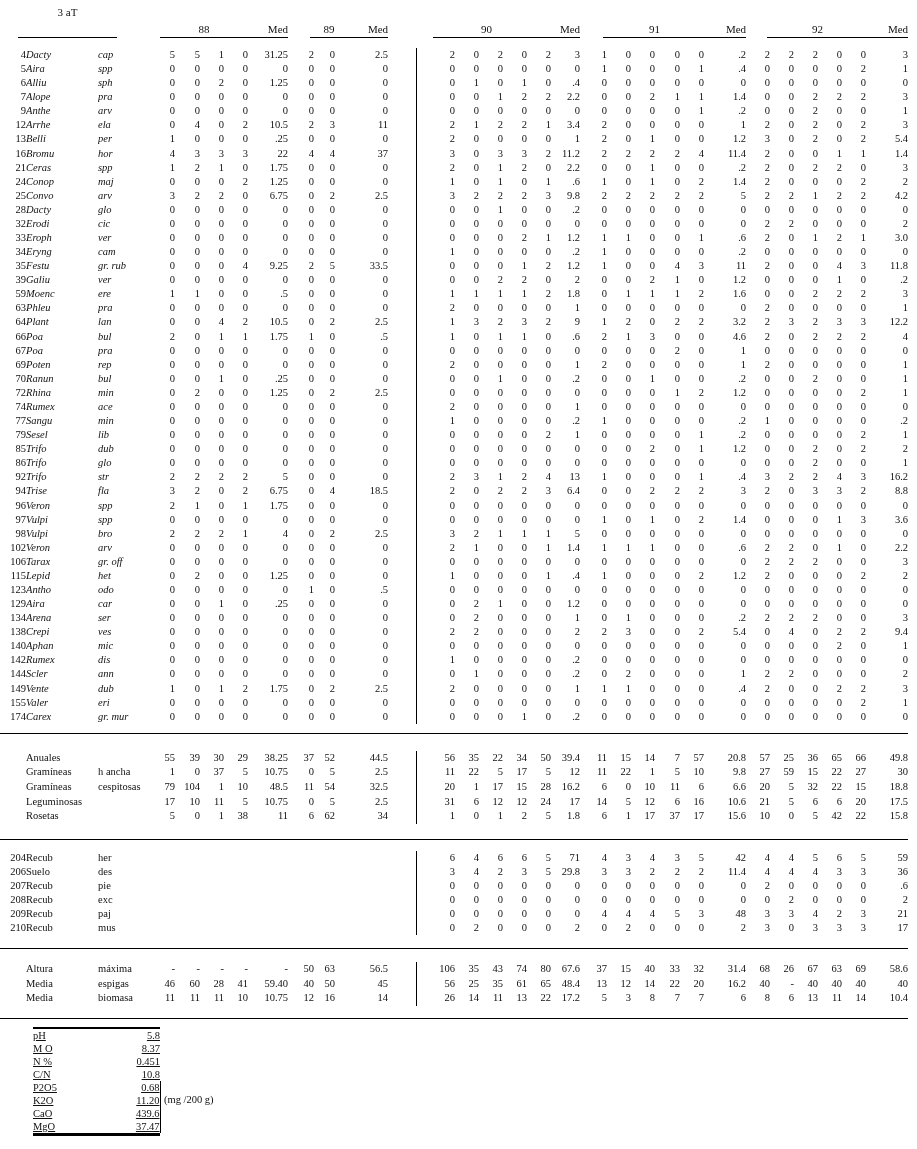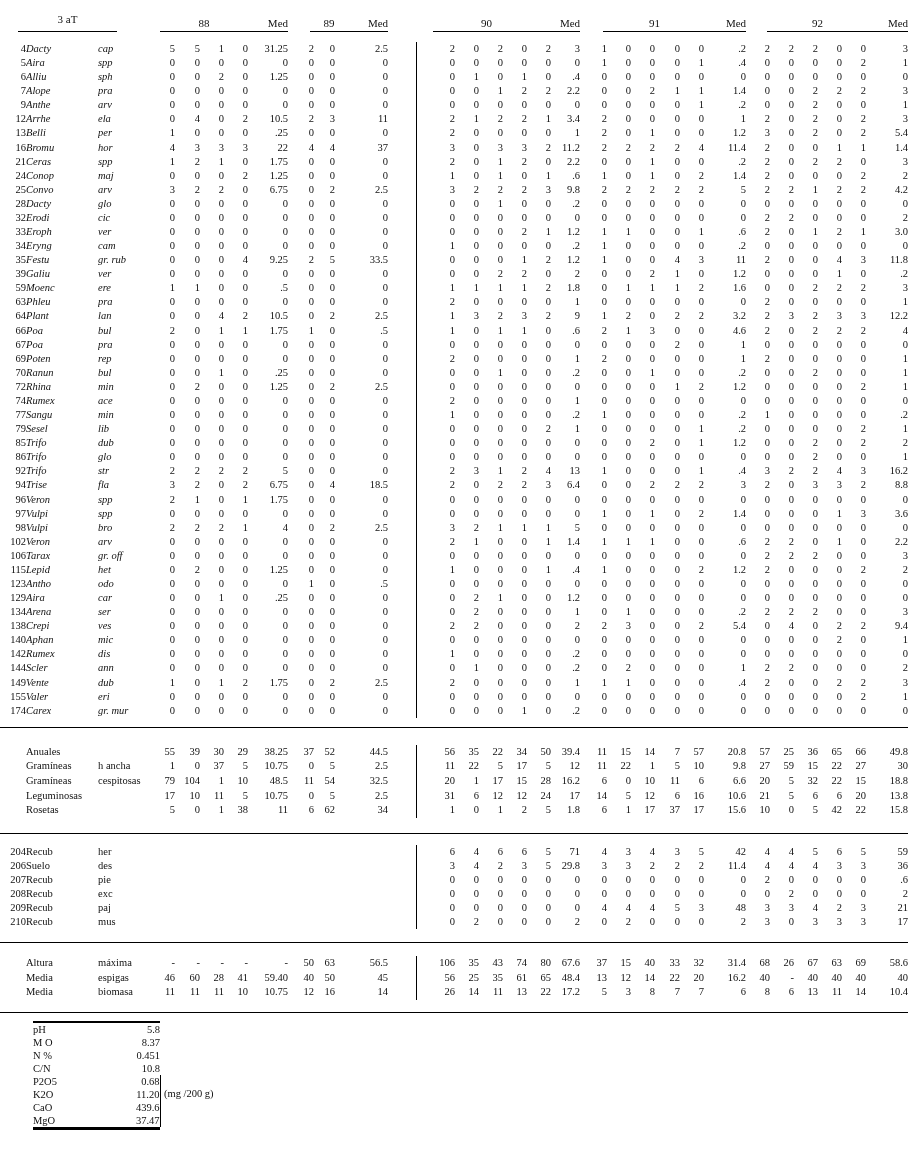--- a/index.html
+++ b/index.html
@@ -12,34 +12,34 @@
   #groups-table td,#stats-table td{line-height:14.6px;height:14.6px;}
   #cover-table td{line-height:14.1px;height:14.1px;}
   .c-id{text-align:right;padding-right:4px;}
   .c-g{padding-left:9px;}
   .c-s{padding-left:5px;}
   .c-n,.c-med{text-align:right;}
   .it{font-style:italic;}
   .c-div{border-right:1px solid #000;}
   
   #year-header td{vertical-align:bottom;height:26px;font-size:11px;}
-  .corner-u{margin-left:18px;width:99px;border-bottom:1px solid #000;text-align:center;padding-bottom:6px;}
+  .corner-u{margin-left:18px;width:99px;border-bottom:1px solid #000;text-align:center;padding-bottom:19px;}
   .grp{border-bottom:1px solid #000;display:flex;align-items:flex-end;padding-bottom:2px;}
   .grp .y{flex:1;text-align:center;}
   .grp .m{width:40px;text-align:right;}
   .g88{margin-left:12px;} .g89{margin-left:22px;} .g90{margin-left:17px;}
   .g91{margin-left:23px;} .g92{margin-left:21px;}
   
   .hr{width:908px;border-top:1px solid #000;height:0;}
   .hr1{margin-top:9px;} .hr2{margin-top:15px;} .hr3{margin-top:13px;} .hr4{margin-top:12px;}
   #groups-table{margin-top:17px;}
   #cover-table{margin-top:11px;}
   #stats-table{margin-top:13px;}
   
-  .soil-wrap{position:relative;margin-top:8px;margin-left:33px;width:127px;}
+  .soil-wrap{position:relative;margin-top:8px;margin-left:33px;width:127px;text-decoration:underline;}
   .soil-box{border-top:2px solid #000;border-bottom:3px solid #000;}
   #soil-table{border-collapse:collapse;table-layout:fixed;width:127px;}
   #soil-table td{padding:0;font-size:10.5px;line-height:13px;height:13px;white-space:nowrap;}
   .sl{width:70px;padding-left:2px;}
   .sv{width:57px;text-align:right;padding-right:2px;}
   .vl{border-right:1px solid #000;}
   .soil-note{position:absolute;left:131px;top:67px;font-size:10.5px;white-space:nowrap;}
 </style>
 </head>
 <body>
@@ -1847,21 +1847,21 @@
           <td class="c-n">5</td>
           <td class="c-n">12</td>
           <td class="c-n">6</td>
           <td class="c-n">16</td>
           <td class="c-med">10.6</td>
           <td class="c-n">21</td>
           <td class="c-n">5</td>
           <td class="c-n">6</td>
           <td class="c-n">6</td>
           <td class="c-n">20</td>
-          <td class="c-med">13.8</td>
+          <td class="c-med">17.5</td>
         </tr>
         <tr>
           <td class="c-id"></td>
           <td class="c-g">Rosetas</td>
           <td class="c-s"></td>
           <td class="c-n">5</td>
           <td class="c-n">0</td>
           <td class="c-n">1</td>
           <td class="c-n">38</td>
           <td class="c-med">11</td>

